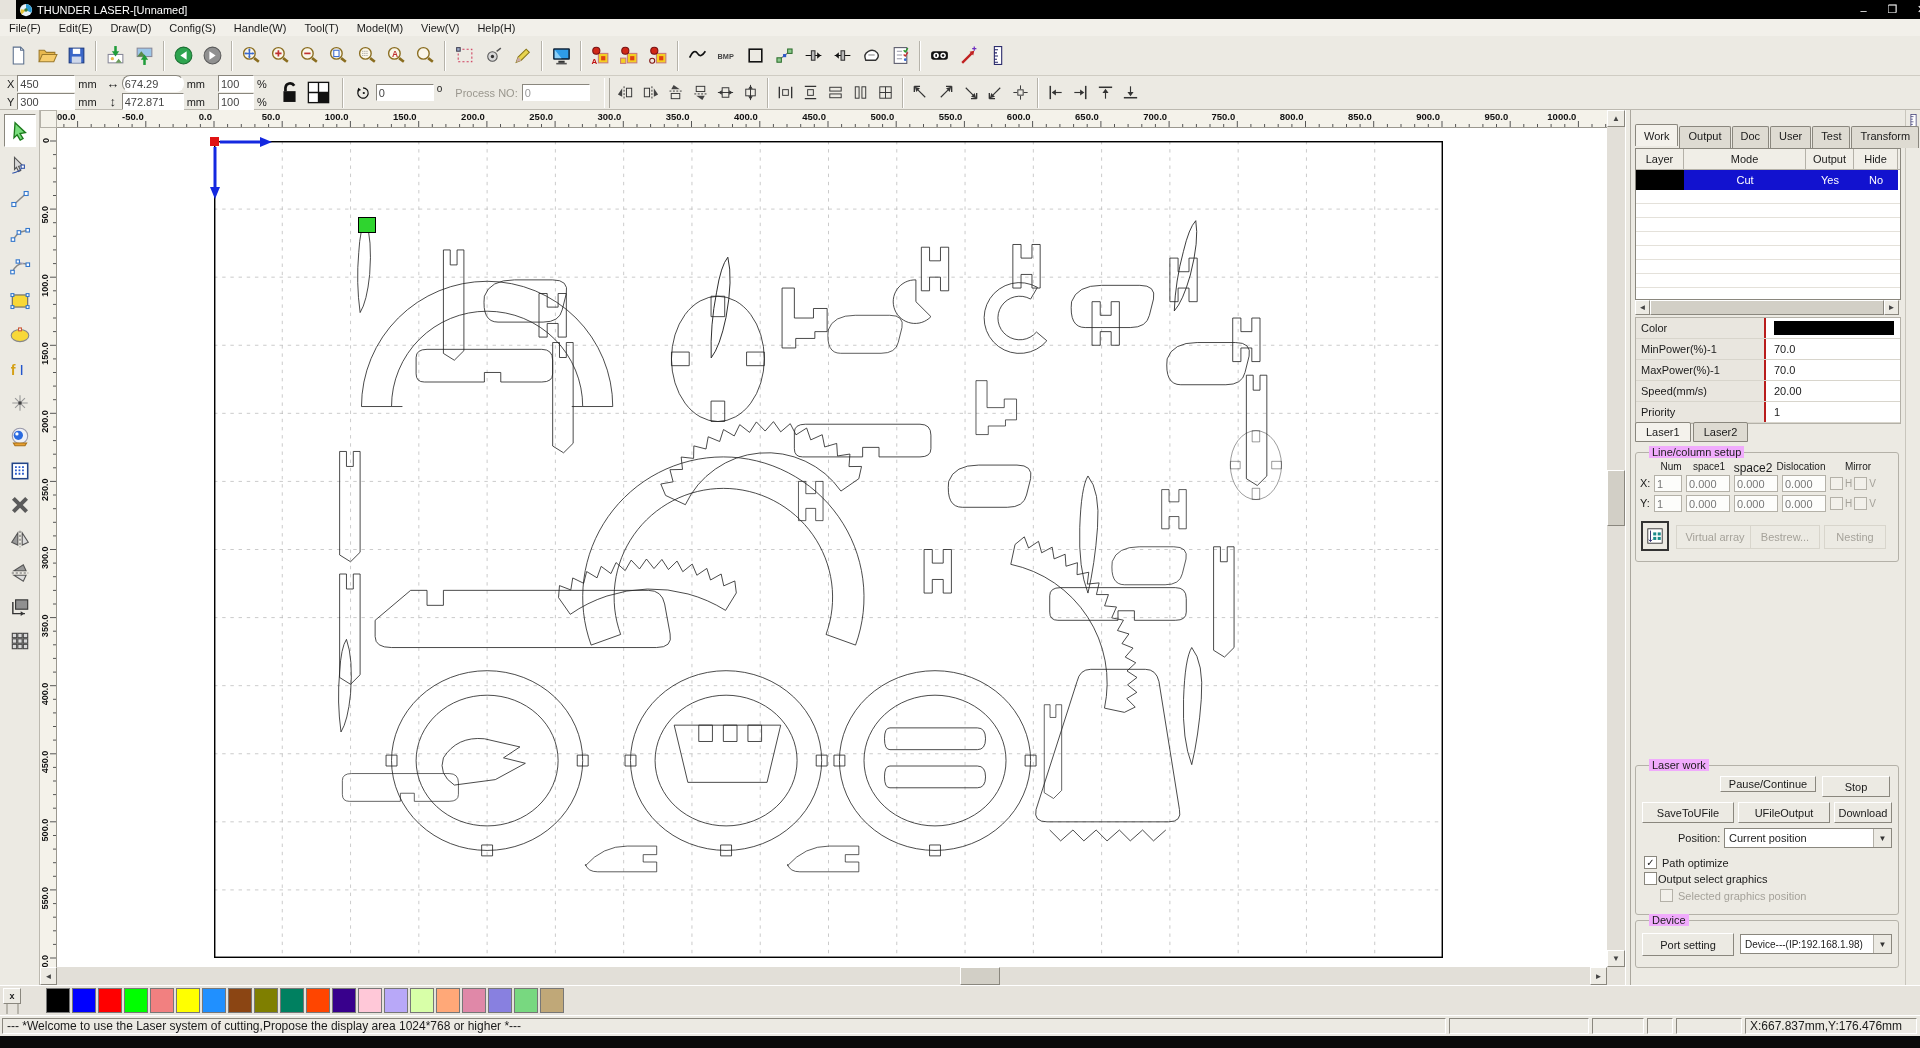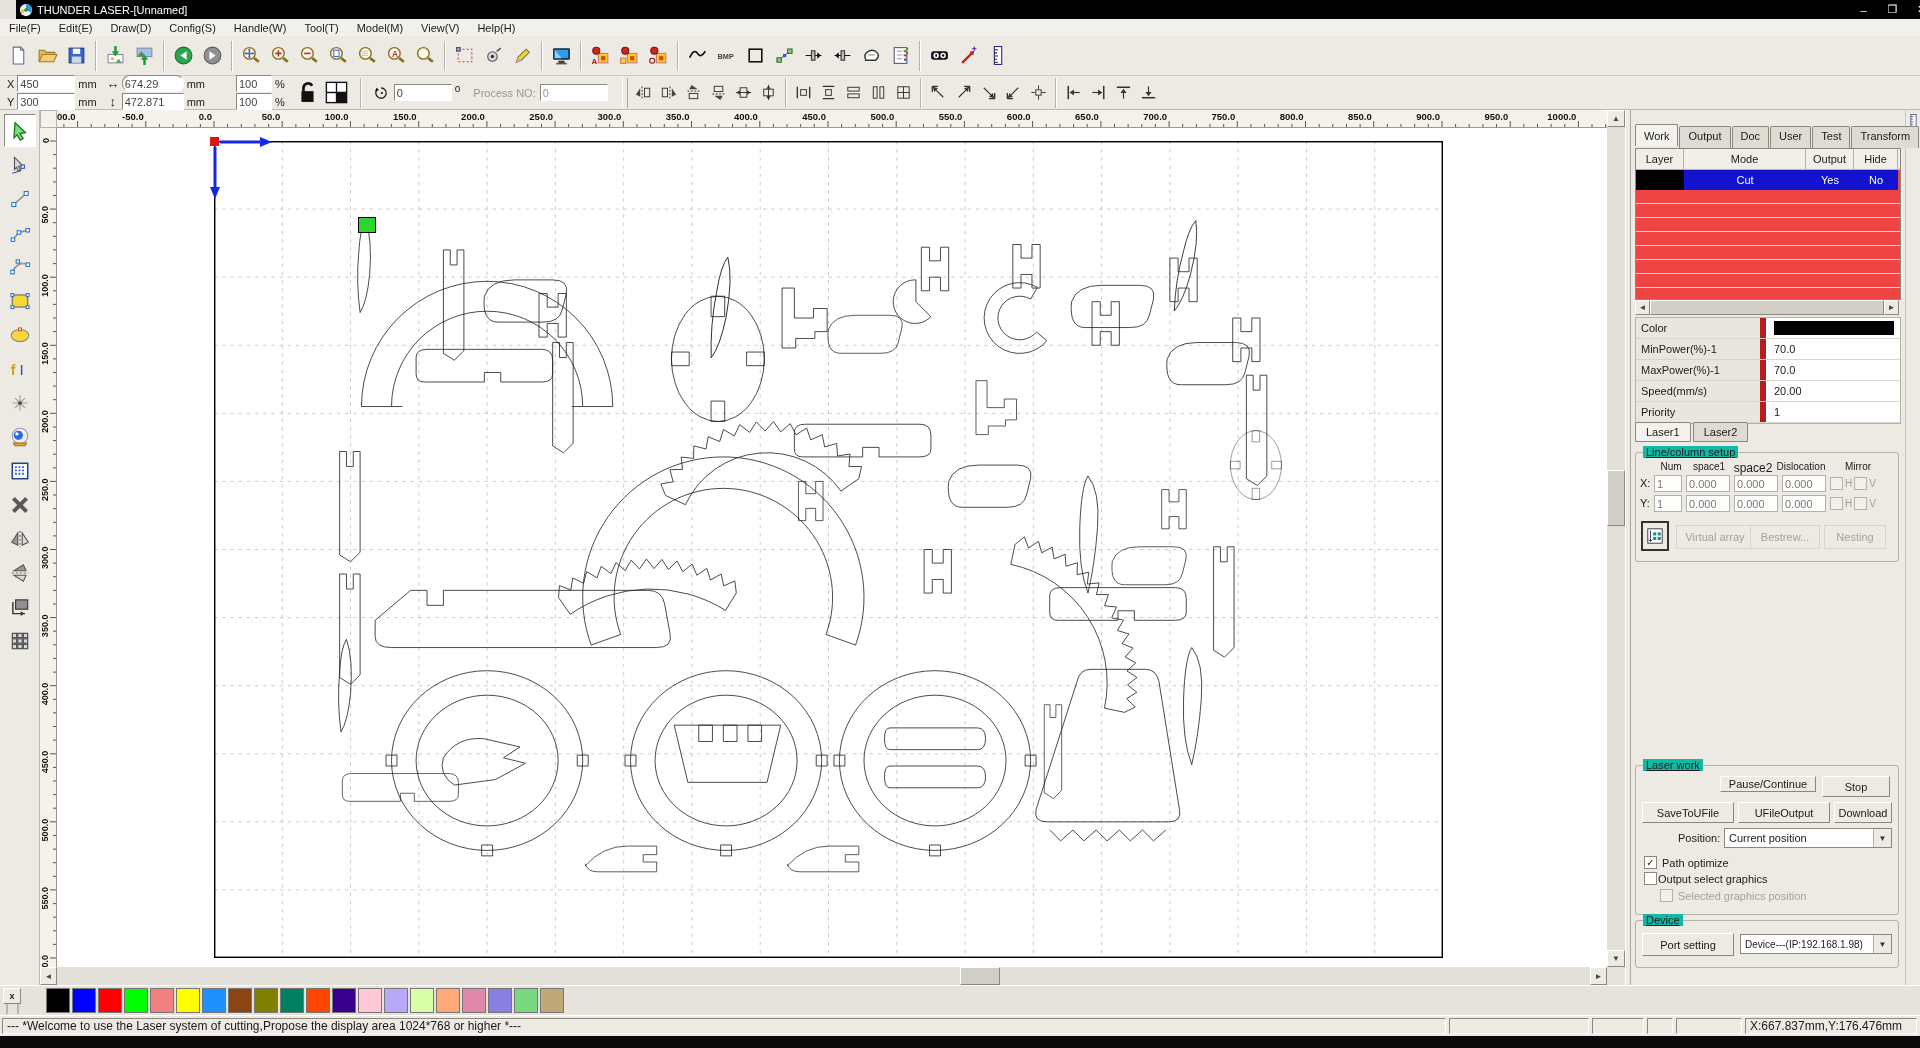--- a/index.html
+++ b/index.html
@@ -48,36 +48,36 @@
   #vscroll{left:1607px;top:110px;width:18px;height:857px;}
   #hscroll{left:40px;top:967px;width:1567px;height:18px;}
   #scorner{left:1607px;top:967px;width:18px;height:18px;background:#e6e3dc;}
   #rpdivider{left:1625px;top:110px;width:6px;height:875px;background:#eceae3;border-left:1px solid #fff;border-right:1px solid #aaa79e;box-sizing:border-box;}
   #rightstrip{left:1905px;top:110px;width:15px;height:875px;background:#eceae3;border-left:1px solid #c9c6bd;box-sizing:border-box;}
   
   #rightpanel{left:1631px;top:110px;width:274px;height:875px;background:#eceae3;}
   .rtabs{position:absolute;left:4px;top:16px;display:flex;height:22px;}
   .rtab{padding:3px 8px 2px;border:1px solid #8a877e;border-bottom:none;background:#dedbd2;margin-right:1px;border-radius:2px 2px 0 0;white-space:nowrap;}
   .rtab.active{background:#f4f2ec;position:relative;top:-2px;padding-top:5px;}
-  #layertable{position:absolute;left:4px;top:38px;width:264px;height:150px;background:#ef4444;border:1px solid #8a877e;}
+  #layertable{position:absolute;left:4px;top:38px;width:264px;height:150px;background:#ffffff;border:1px solid #8a877e;}
   .lthead{display:flex;background:#f0eee7;border-bottom:1px solid #b4b1a8;height:20px;}
   .lthead div{border-right:1px solid #b4b1a8;display:flex;align-items:center;justify-content:center;box-sizing:border-box;}
   .ltrow{display:flex;height:20px;}
   .ltrow div{display:flex;align-items:center;justify-content:center;box-sizing:border-box;}
   .emptyrow{height:13px;border-bottom:1px solid #e4e1da;}
   #lthscroll{position:absolute;left:4px;top:190px;width:264px;height:15px;background:#e2dfd8;display:flex;}
   #params{position:absolute;left:4px;top:207px;width:264px;border:1px solid #b4b1a8;background:#fff;}
   .prow{display:flex;height:20px;border-bottom:1px solid #d8d5cc;}
-  .plabel{width:130px;background:#e9e6df;border-right:6px solid #b91c1c;display:flex;align-items:center;padding-left:5px;box-sizing:border-box;}
+  .plabel{width:130px;background:#e9e6df;border-right:2px solid #b91c1c;display:flex;align-items:center;padding-left:5px;box-sizing:border-box;}
   .pval{flex:1;display:flex;align-items:center;padding-left:8px;}
   #lasertabs{position:absolute;left:4px;top:312px;display:flex;}
   .ltab{padding:3px 10px;border:1px solid #8a877e;background:#dedbd2;border-radius:2px 2px 0 0;margin-right:2px;}
   .ltab.active{background:#f4f2ec;}
   .groupbox{position:absolute;border:1px solid #b4b1a8;border-radius:3px;}
-  .grouplbl{position:absolute;top:-7px;left:7px;background:#14b8a6;padding:0 3px;text-decoration:underline;}
+  .grouplbl{position:absolute;top:-7px;left:13px;background:#f0abfc;padding:0 3px;}
   .dfld{background:#fdfdfb;border:1px solid #b4b1a8;height:15px;color:#777;font-size:11px;padding:0 2px;font-family:"Liberation Sans",sans-serif;}
   .chk{width:11px;height:11px;background:#fff;border:1px solid #8a877e;display:inline-flex;align-items:center;justify-content:center;font-size:10px;}
   .chk.dis{border-color:#b4b1a8;background:#f2f0ea;}
   .btn{background:#eceae3;border:1px solid;border-color:#fff #8a877e #8a877e #fff;display:flex;align-items:center;justify-content:center;box-sizing:border-box;}
   .btn.dis{color:#a5a29a;border-color:#d8d5cc;}
   .dd{background:#fff;border:1px solid #8a877e;height:20px;display:flex;align-items:center;box-sizing:border-box;}
   .dd .txt{flex:1;padding-left:4px;white-space:nowrap;overflow:hidden;}
   .dd .arr{width:17px;height:100%;background:#eceae3;border-left:1px solid #b4b1a8;display:flex;align-items:center;justify-content:center;font-size:8px;color:#333;}
   
   #palettebar{left:0;top:985px;width:1920px;height:30px;background:#e6e3dc;border-top:1px solid #fff;}
@@ -371,21 +371,21 @@
         <span class="ico16" style="font-size:13px">↔</span>
         <input class="fld" style="width: 56px; border-radius: 8px;" value="674.29">
         <span class="xylbl">mm</span>
       </div>
     <div class="dimrow">
         <span class="ico16" style="font-size:13px">↕</span>
         <input class="fld" style="width: 56px;" value="472.871">
         <span class="xylbl">mm</span>
       </div>
   </div>
-  <div class="dimcol" style="margin-left:28px">
+  <div class="dimcol" style="margin-left:10px">
     <div class="dimrow">
         <input class="fld" style="width: 30px;" value="100">
         <span class="xylbl">%</span>
       </div>
     <div class="dimrow">
         <input class="fld" style="width: 30px;" value="100">
         <span class="xylbl">%</span>
       </div>
   </div>
   <div class="tbtn" style="margin-left:6px">

